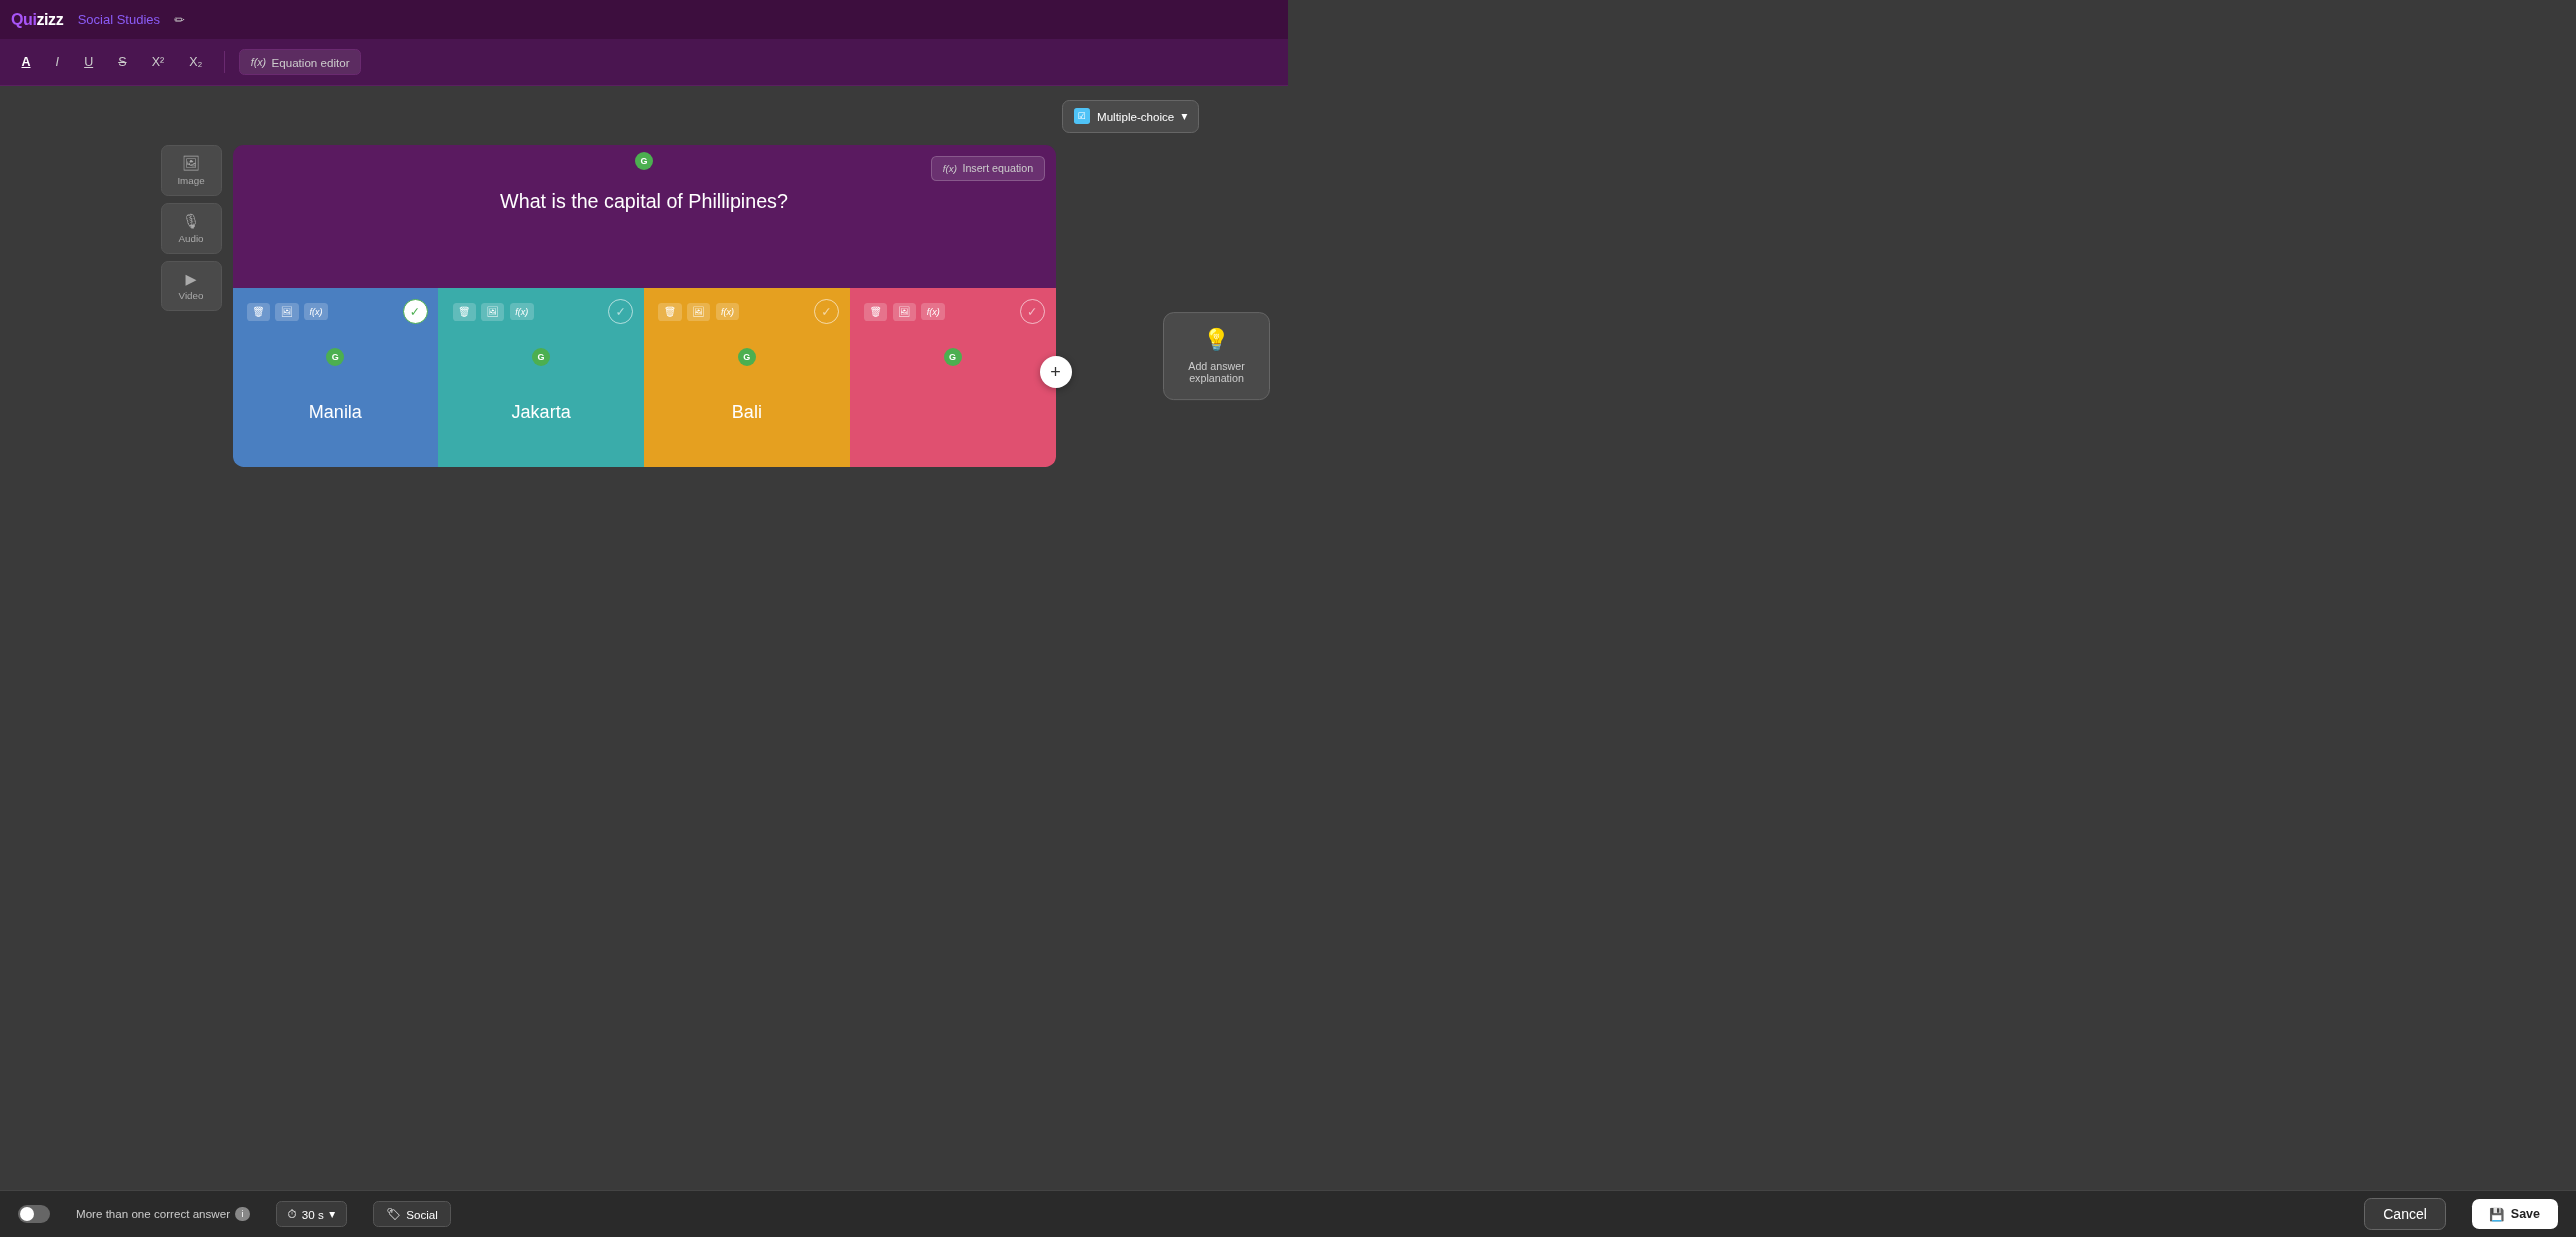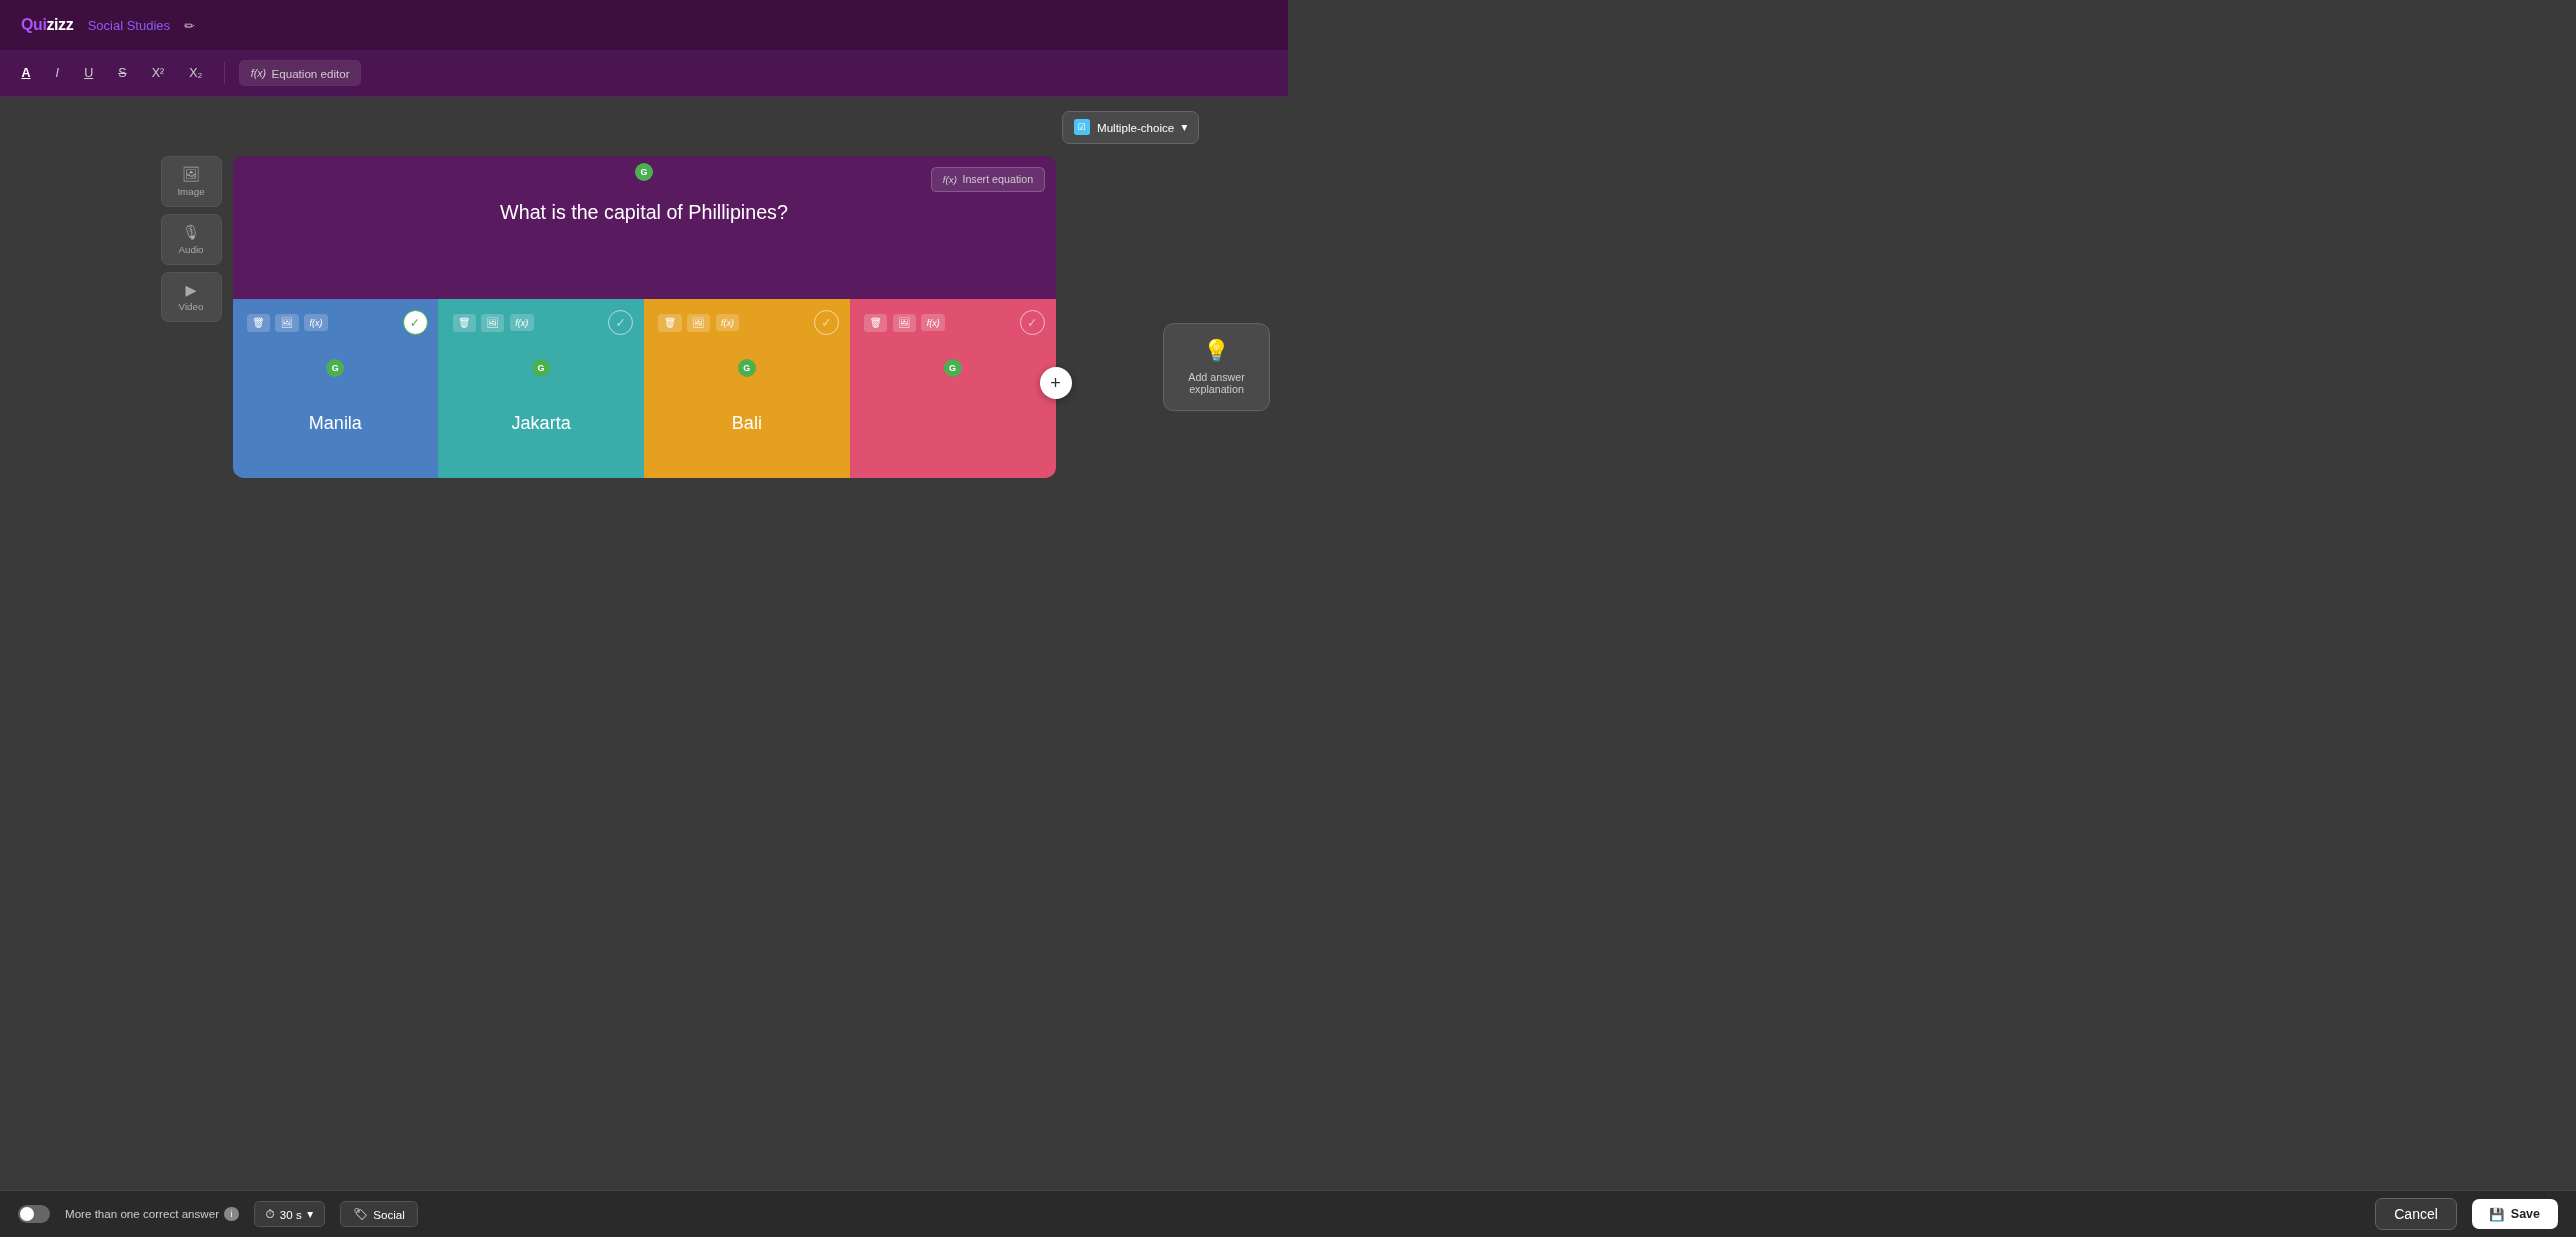--- a/index.html
+++ b/index.html
@@ -8,24 +8,24 @@
       background: #3a3a3a;
       width: 1288px;
       height: 619px;
       overflow: hidden;
       position: relative;
     }
 
     
     .top-nav {
       background: #3d0e3e;
-      height: 50px;
-      display: flex;
-      align-items: center;
-      padding: 0 21px;
+      height: 39px;
+      display: flex;
+      align-items: center;
+      padding: 0 11px;
       gap: 14.3px;
     }
     .logo {
       color: white;
       font-size: 16px;
       font-weight: 700;
       letter-spacing: -0.4px;
     }
     .logo span { color: #a855f7; }
     .quiz-title {
@@ -328,21 +328,21 @@
     .bottom-bar {
       position: fixed;
       bottom: 0;
       left: 0;
       right: 0;
       height: 47px;
       background: #2a2a2a;
       display: flex;
       align-items: center;
       padding: 0 18px;
-      gap: 15px;
+      gap: 26px;
       border-top: 0.9px solid #444;
     }
     .toggle-switch {
       width: 32px;
       height: 18px;
       background: #666;
       border-radius: 9px;
       position: relative;
       cursor: pointer;
     }

